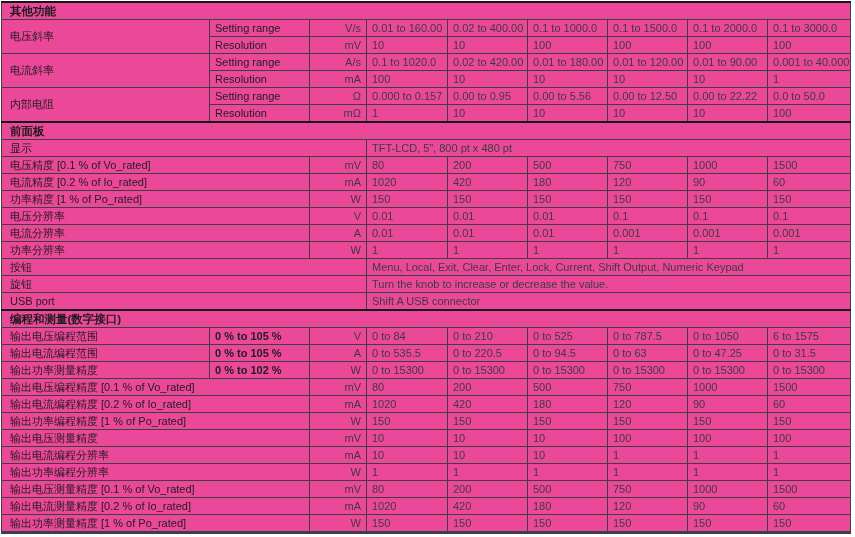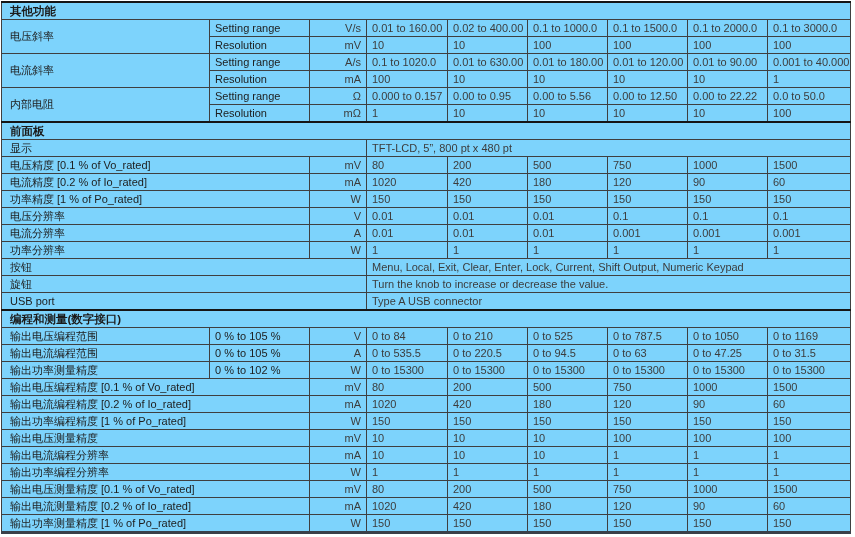--- a/index.html
+++ b/index.html
@@ -11,21 +11,21 @@
     overflow: hidden;
     font-family: "Liberation Sans", sans-serif;
   }
   table.spec {
     border-collapse: collapse;
     table-layout: fixed;
     width: 849px;
     margin: 1px 0 0 1px;
     border: 1px solid #3a3a3a;
     border-bottom: 3px solid #3a4049;
-    background: #7dd3fc;
+    background: #ec4899;
   }
   table.spec td {
     border: 1px solid #3f3f3f;
     height: 16px;
     line-height: 15px;
     padding: 0 5px;
     font-size: 11px;
     color: #3c3c3c;
     white-space: nowrap;
     overflow: hidden;
@@ -44,21 +44,21 @@
   table.spec td.label {
     font-weight: normal;
     color: #1d1d1d;
     padding-left: 8px;
   }
   table.spec td.subhead {
     font-weight: normal;
     color: #1d1d1d;
   }
   table.spec td.range {
-    font-weight: normal;
+    font-weight: bold;
     color: #1d1d1d;
   }
   table.spec td.unit {
     text-align: right;
     color: #3c3c3c;
   }
   table.spec td.value {
     color: #3c3c3c;
   }
 </style>
@@ -100,21 +100,21 @@
         <td class="value">100</td>
         <td class="value">100</td>
         <td class="value">100</td>
         <td class="value">100</td>
       </tr>
       <tr>
         <td rowspan="2" class="label">电流斜率</td>
         <td class="subhead">Setting range</td>
         <td class="unit">A/s</td>
         <td class="value">0.1 to 1020.0</td>
-        <td class="value">0.01 to 630.00</td>
+        <td class="value">0.02 to 420.00</td>
         <td class="value">0.01 to 180.00</td>
         <td class="value">0.01 to 120.00</td>
         <td class="value">0.01 to 90.00</td>
         <td class="value">0.001 to 40.000</td>
       </tr>
       <tr>
         <td class="subhead">Resolution</td>
         <td class="unit">mA</td>
         <td class="value">100</td>
         <td class="value">10</td>
@@ -214,35 +214,35 @@
       <tr>
         <td colspan="3" class="label">按钮</td>
         <td colspan="6" class="value">Menu, Local, Exit, Clear, Enter, Lock, Current, Shift Output, Numeric Keypad</td>
       </tr>
       <tr>
         <td colspan="3" class="label">旋钮</td>
         <td colspan="6" class="value">Turn the knob to increase or decrease the value.</td>
       </tr>
       <tr>
         <td colspan="3" class="label">USB port</td>
-        <td colspan="6" class="value">Type A USB connector</td>
+        <td colspan="6" class="value">Shift A USB connector</td>
       </tr>
       <tr class="section-row">
         <td colspan="9" class="section">编程和测量(数字接口)</td>
       </tr>
       <tr>
         <td class="label">输出电压编程范围</td>
         <td class="range">0 % to 105 %</td>
         <td class="unit">V</td>
         <td class="value">0 to 84</td>
         <td class="value">0 to 210</td>
         <td class="value">0 to 525</td>
         <td class="value">0 to 787.5</td>
         <td class="value">0 to 1050</td>
-        <td class="value">0 to 1169</td>
+        <td class="value">6 to 1575</td>
       </tr>
       <tr>
         <td class="label">输出电流编程范围</td>
         <td class="range">0 % to 105 %</td>
         <td class="unit">A</td>
         <td class="value">0 to 535.5</td>
         <td class="value">0 to 220.5</td>
         <td class="value">0 to 94.5</td>
         <td class="value">0 to 63</td>
         <td class="value">0 to 47.25</td>

